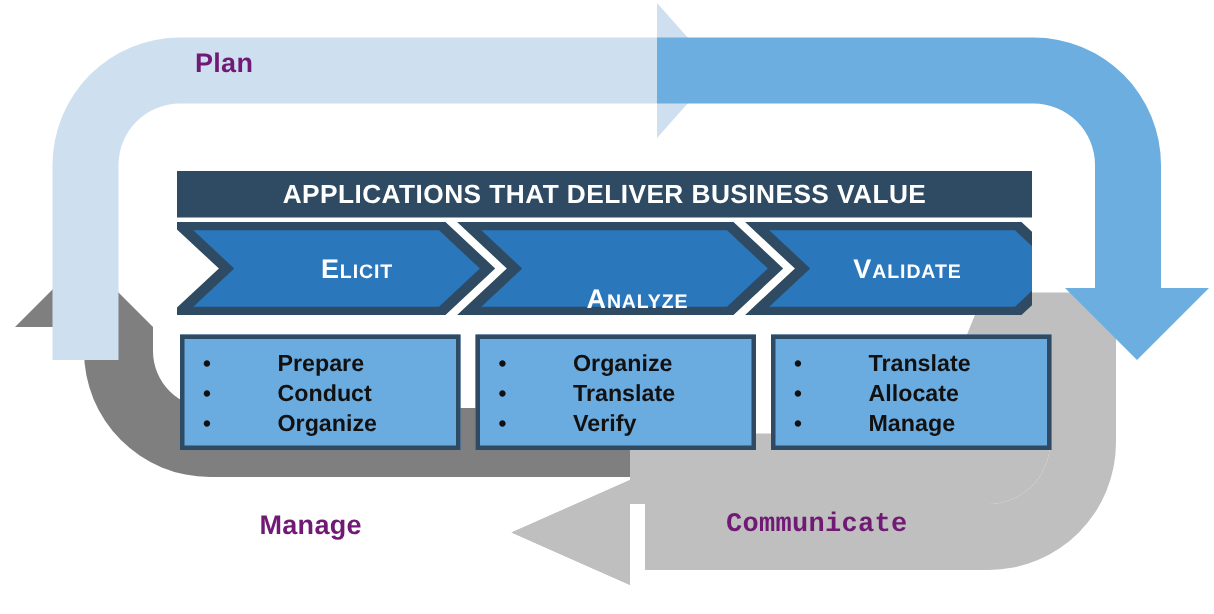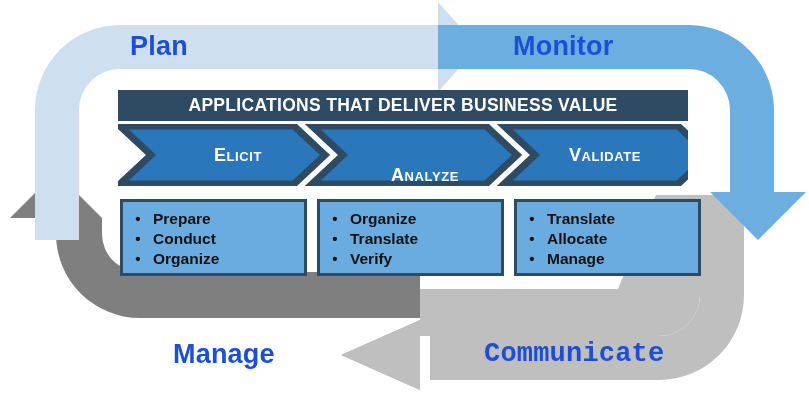--- a/index.html
+++ b/index.html
@@ -23,37 +23,37 @@
     left: 0;
     top: 0;
     width: 809px;
     height: 409px;
   }
 
   
   .cycle-label {
     position: absolute;
     font-family: "Liberation Sans", sans-serif;
-    font-size: 27px;
+    font-size: 18px;
     font-weight: 700;
-    color: #1d4ed8;
+    color: #701a75;
     letter-spacing: 0.2px;
     white-space: nowrap;
     line-height: 1;
   }
   #label-plan   { left: 130px; top: 33px; }
   #label-monitor{ left: 513px; top: 33px; }
   #label-manage { left: 129px; top: 341px; margin-left: 44px; }
   #label-comm   { left: 484px; top: 341px; font-family: Liberation Mono, monospace; }
 
   
   #core {
     position: absolute;
     left: 118px;
-    top: 90px;
+    top: 114px;
     width: 570px;
     height: 186px;
   }
 
   
   #banner {
     position: absolute;
     left: 0;
     top: 0;
     width: 570px;
@@ -137,20 +137,21 @@
   }
   .bullet-dot {
     width: 30px;
     text-align: center;
     font-size: 15px;
     line-height: 20px;
     flex: 0 0 auto;
   }
   .bullet-text {
     flex: 0 0 auto;
+    margin-left: 32px;
   }
 </style>
 </head>
 <body>
 
 <div id="diagram">
 
   <svg id="cycle-svg" viewBox="0 0 809 409">
 
     <g>
@@ -229,21 +230,20 @@
                L 730 192
                L 730 110
                A 41 41 0 0 0 689 69
                L 438 69
                Z" fill="#6caee0"></path>
     </g>
   </svg>
 
   <div class="cycle-label" id="label-plan">Plan</div>
 
-  <div class="cycle-label" id="label-monitor">Monitor</div>
 
   <div class="cycle-label" id="label-comm">Communicate</div>
 
   <div class="cycle-label" id="label-manage">Manage</div>
 
   <div id="core">
 
     <div id="banner">
       <span id="banner-text">APPLICATIONS THAT DELIVER BUSINESS VALUE</span>
     </div>

